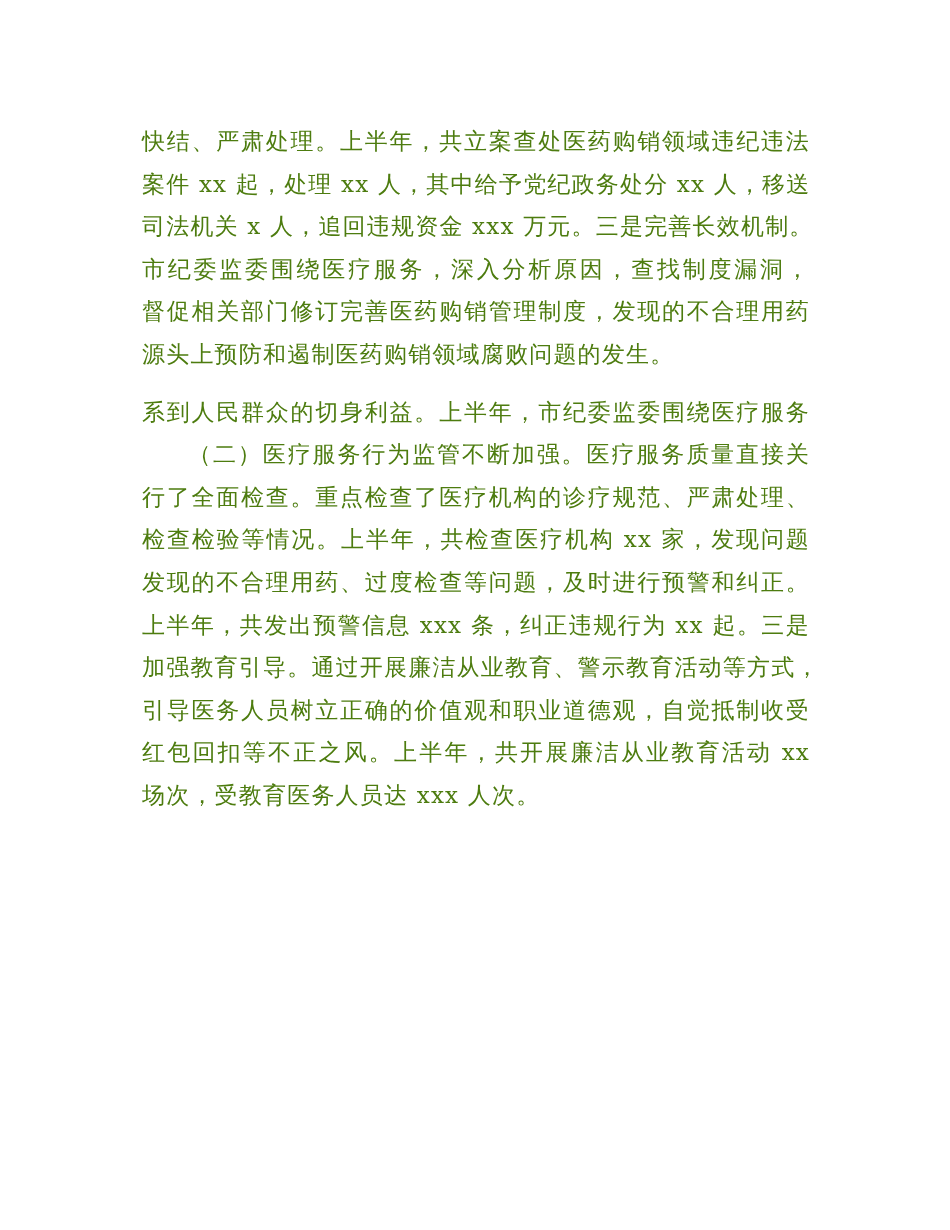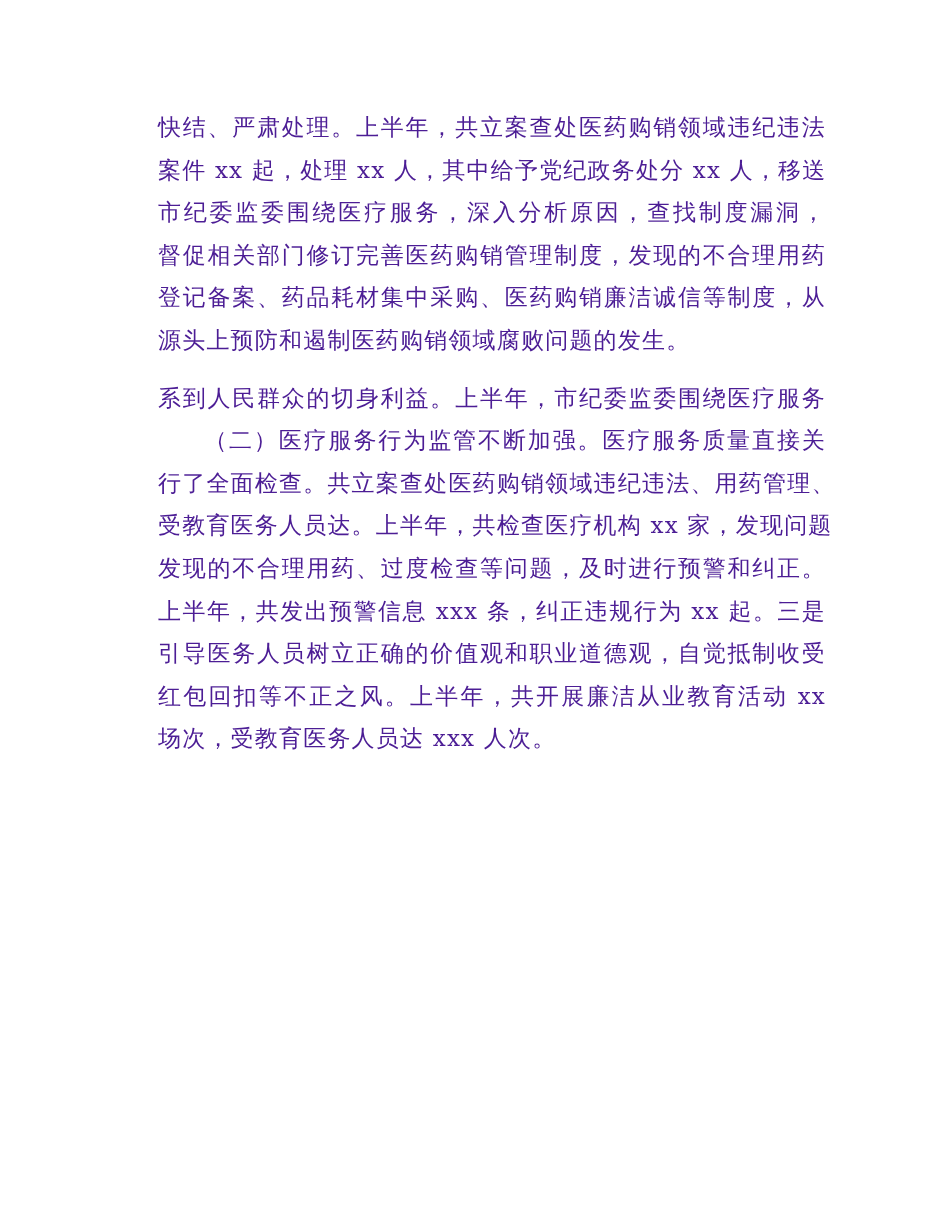--- a/index.html
+++ b/index.html
@@ -1,53 +1,53 @@
 <!DOCTYPE html>
 <html><head>
 <meta charset="utf-8">
 <style>
   html, body { margin: 0; padding: 0; background: #ffffff; }
   body { width: 950px; height: 1230px; position: relative; overflow: hidden; }
   .page {
     position: absolute;
     left: 142px;
-    top: 106px;
+    top: 120px;
     width: 668px;
     font-family: "DejaVu Serif", "Liberation Serif", serif;
     font-size: 23px;
-    color: #4c1d95;
-    margin-left: 16px;
+    color: #4d7c0f;
   }
   .para {
     margin: 0;
     line-height: 42.6px;
     text-align: justify;
     text-align-last: left;
     letter-spacing: 1.2px;
   }
   .para + .para { margin-top: 15px; }
   .line { display: block; white-space: nowrap; text-align-last: justify; text-align: justify; }
   .line.last { text-align-last: left; }
 </style>
 </head>
 <body>
 
 <div class="page">
   <p class="para">
     <span class="line">快结、严肃处理。上半年，共立案查处医药购销领域违纪违法</span>
     <span class="line">案件 xx 起，处理 xx 人，其中给予党纪政务处分 xx 人，移送</span>
+    <span class="line">司法机关 x 人，追回违规资金 xxx 万元。三是完善长效机制。</span>
     <span class="line">市纪委监委围绕医疗服务，深入分析原因，查找制度漏洞，</span>
     <span class="line">督促相关部门修订完善医药购销管理制度，发现的不合理用药</span>
-    <span class="line">登记备案、药品耗材集中采购、医药购销廉洁诚信等制度，从</span>
     <span class="line last">源头上预防和遏制医药购销领域腐败问题的发生。</span>
   </p>
   <p class="para">
     <span class="line">系到人民群众的切身利益。上半年，市纪委监委围绕医疗服务</span>
     <span class="line" style="padding-left:2em;">（二）医疗服务行为监管不断加强。医疗服务质量直接关</span>
-    <span class="line">行了全面检查。共立案查处医药购销领域违纪违法、用药管理、</span>
-    <span class="line">受教育医务人员达。上半年，共检查医疗机构 xx 家，发现问题</span>
+    <span class="line">行了全面检查。重点检查了医疗机构的诊疗规范、严肃处理、</span>
+    <span class="line">检查检验等情况。上半年，共检查医疗机构 xx 家，发现问题</span>
     <span class="line">发现的不合理用药、过度检查等问题，及时进行预警和纠正。</span>
     <span class="line">上半年，共发出预警信息 xxx 条，纠正违规行为 xx 起。三是</span>
+    <span class="line">加强教育引导。通过开展廉洁从业教育、警示教育活动等方式，</span>
     <span class="line">引导医务人员树立正确的价值观和职业道德观，自觉抵制收受</span>
     <span class="line">红包回扣等不正之风。上半年，共开展廉洁从业教育活动 xx</span>
     <span class="line last">场次，受教育医务人员达 xxx 人次。</span>
   </p>
 </div>
 
 </body></html>

